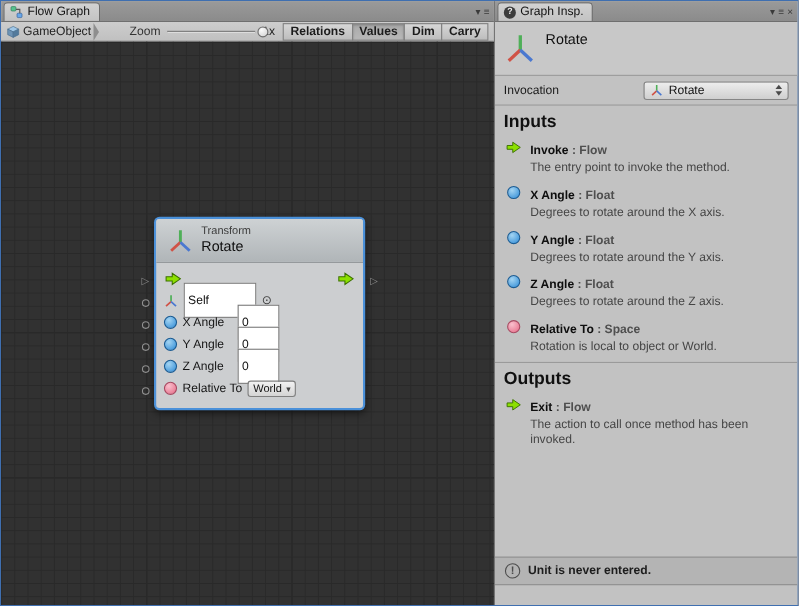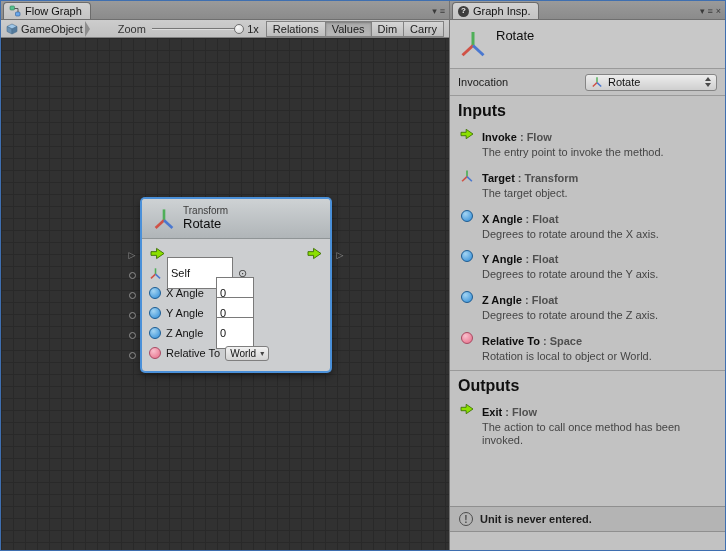--- a/index.html
+++ b/index.html
@@ -14,21 +14,21 @@
   .strip-icons span{cursor:default;line-height:1;}
 
   .toolbar{height:18px;background:linear-gradient(#cdcdcd,#c0c0c0);border-bottom:1px solid #828282;display:flex;align-items:center;font-size:11px;color:#222;padding:0 2px;flex:0 0 auto;}
   .crumb{display:flex;align-items:center;gap:3px;padding:0 2px 0 3px;height:16px;}
   .crumb-sep{width:0;height:0;border-left:5px solid #8e8e8e;border-top:8px solid transparent;border-bottom:8px solid transparent;margin-right:6px;}
   .zoom-label{margin:0 6px 0 22px;color:#333;}
   .slider{position:relative;width:92px;height:14px;}
   .slider .track{position:absolute;left:0;right:0;top:6px;height:2px;background:#777;border-bottom:1px solid #ddd;}
   .slider .handle{position:absolute;top:2px;left:82px;width:10px;height:10px;border-radius:50%;background:radial-gradient(circle at 35% 30%,#fbfbfb,#cfcfcf);border:1px solid #6f6f6f;}
   .zoom-val{margin:0 8px 0 6px;color:#222;}
-  .tb-buttons{margin-left:auto;display:flex;padding-right:3px;}
+  .tb-buttons{margin-left:auto;display:flex;padding-right:3px;font-weight:bold;}
   .tb-btn{height:16px;padding:0 6px;display:flex;align-items:center;background:linear-gradient(#d6d6d6,#bdbdbd);border:1px solid #828282;margin-left:-1px;font-size:11px;color:#1c1c1c;}
   .tb-btn.active{background:linear-gradient(#a9a9a9,#b8b8b8);box-shadow:inset 0 1px 2px rgba(0,0,0,.25);}
 
   .canvas{flex:1;position:relative;overflow:hidden;background-color:#313131;
     background-image:
       linear-gradient(#292929 1px,transparent 1px),
       linear-gradient(90deg,#292929 1px,transparent 1px),
       linear-gradient(#242424 1px,transparent 1px),
       linear-gradient(90deg,#242424 1px,transparent 1px);
     background-size:12px 12px,12px 12px,132px 132px,132px 132px;}
@@ -267,33 +267,20 @@
           <svg width="14" height="12" viewBox="0 0 16 14">
             <path d="M1 5 h6 V1.5 L15 7 7 12.5 V9 H1 z" fill="#8ce000" stroke="#3c7000" stroke-width="1"></path>
           </svg>
         </div>
       <div>
         <span class="name">Invoke</span><span class="ptype">Flow</span>
         <div class="pdesc">The entry point to invoke the method.</div>
       </div>
     </div>
 
-    <div class="pitem">
-      <div class="icol">
-          <svg width="14" height="14" viewBox="0 0 20 20">
-            <path d="M10 11 L10 2" stroke="#4faf58" stroke-width="2.4" fill="none"></path>
-            <path d="M10 11 L3 17.5" stroke="#d05246" stroke-width="2.4" fill="none"></path>
-            <path d="M10 11 L17 17.5" stroke="#4a78d0" stroke-width="2.4" fill="none"></path>
-          </svg>
-        </div>
-      <div>
-        <span class="name">Target</span><span class="ptype">Transform</span>
-        <div class="pdesc">The target object.</div>
-      </div>
-    </div>
 
     <div class="pitem">
       <div class="icol">
           <span class="dot blue"></span>
         </div>
       <div>
         <span class="name">X Angle</span><span class="ptype">Float</span>
         <div class="pdesc">Degrees to rotate around the X axis.</div>
       </div>
     </div>

